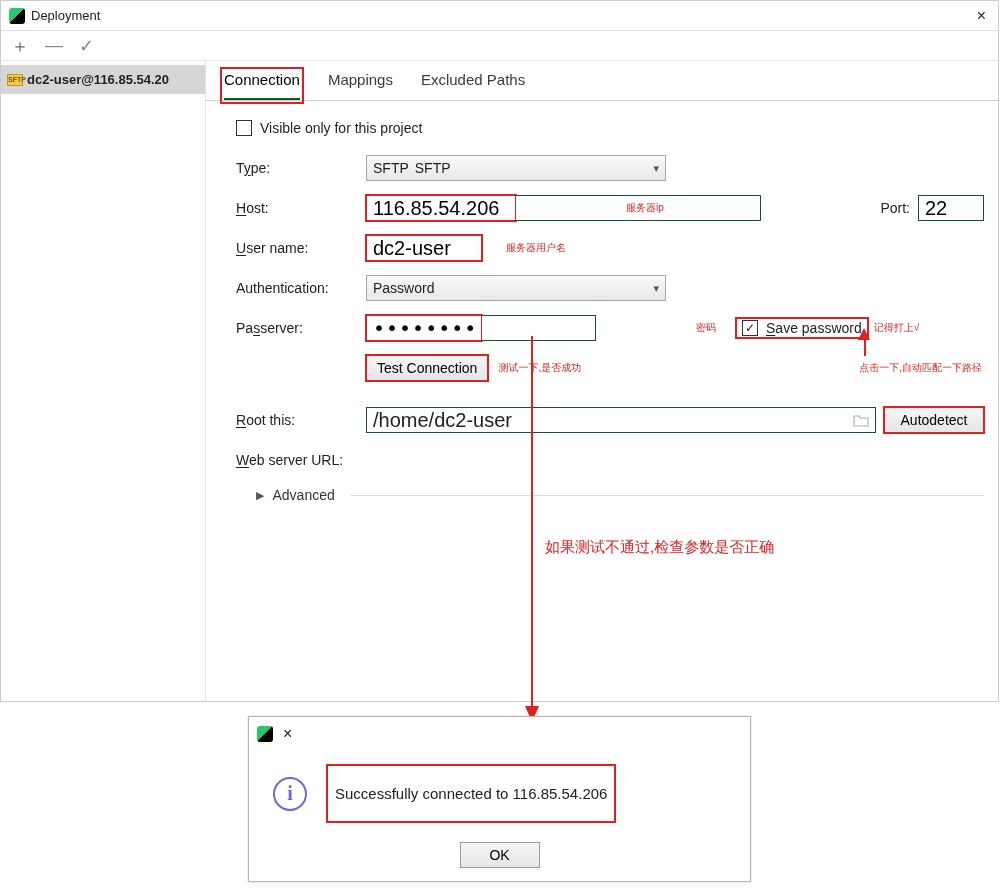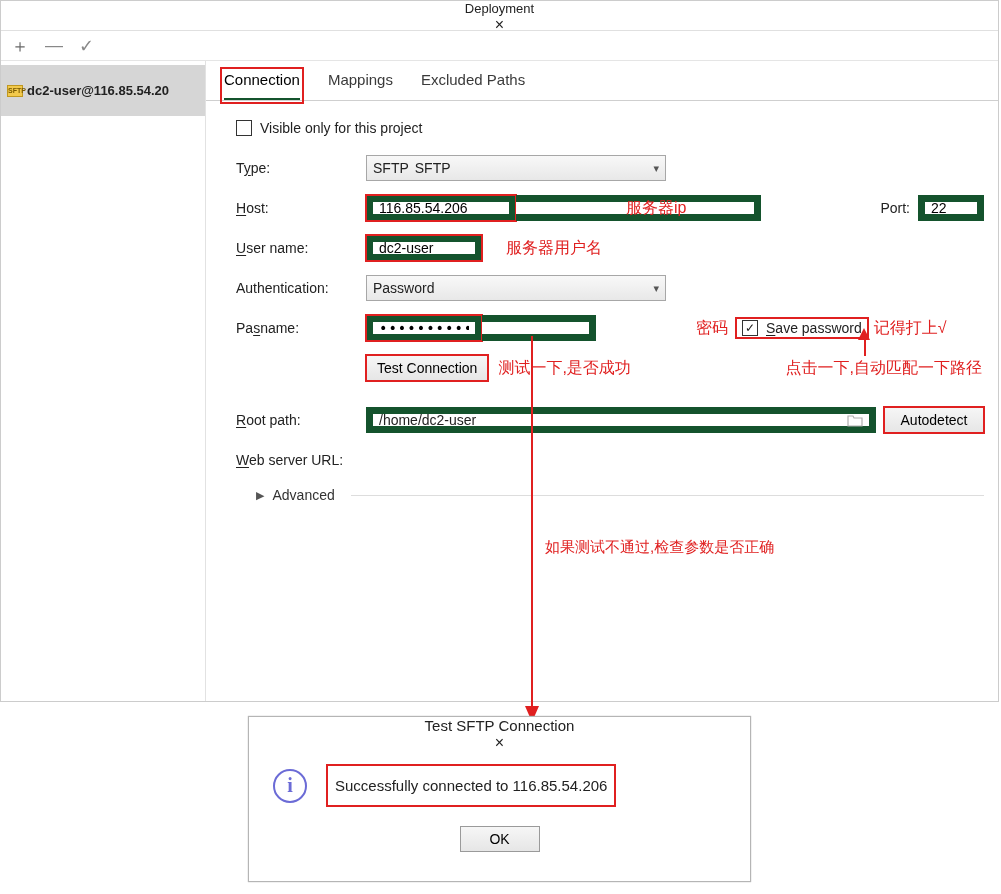--- a/index.html
+++ b/index.html
@@ -20,21 +20,20 @@
     background: #fff;
     position: relative;
   }
   .titlebar {
     display: flex;
     align-items: center;
     height: 30px;
     padding: 0 8px;
     border-bottom: 1px solid #e0e0e0;
     font-size: 13px;
-    flex-direction: column;
   }
   .titlebar .app-icon {
     width: 16px; height: 16px; margin-right: 6px;
     background: linear-gradient(135deg,#23c96b 0 50%,#000 50% 100%);
     border-radius: 3px;
   }
   .titlebar .title { flex: 1; }
   .titlebar .close { font-size: 16px; padding: 0 4px; cursor: default; }
   .toolbar {
     display: flex;
@@ -48,21 +47,21 @@
   }
   .contentwrap { display: flex; height: calc(100% - 60px); }
   .sidebar {
     width: 205px;
     border-right: 1px solid #e2e2e2;
     padding-top: 4px;
     background: #fff;
   }
   .side-item {
     display: flex; align-items: center;
-    padding: 18px 6px;
+    padding: 7px 6px;
     background: #d6d6d6;
     font-weight: 600;
     font-size: 13px;
     white-space: nowrap;
     overflow: hidden;
   }
   .side-item .srv-icon {
     width: 16px; height: 12px; background:#f2c94c; border:1px solid #c09820;
     margin-right: 4px; font-size: 7px; line-height: 10px; text-align:center; color:#7a5b00;
   }
@@ -75,30 +74,30 @@
     height: 40px;
   }
   .tab { font-size: 15px; color: #3a3a3a; padding-bottom: 8px; cursor: default; }
   .tab.active { color: #000; border-bottom: 2px solid #14532d; }
   .formarea { padding: 14px 14px 0 30px; font-size: 14px; }
   .row { display: flex; align-items: center; margin-bottom: 14px; min-height: 26px; }
   .checkbox { width: 16px; height: 16px; border: 1px solid #333; margin-right: 8px; display:inline-flex; align-items:center; justify-content:center; font-size:12px; }
   .label { width: 130px; font-size: 14px; }
   .under { text-decoration: underline; text-underline-offset: 2px; }
   .input {
-    border: 7px solid #14532d; height: 26px; padding: 2px 6px; font-size: 14px; background:#fff;
+    border: 1px solid #14532d; height: 26px; padding: 2px 6px; font-size: 20px; background:#fff;
   }
   .select { border: 1px solid #a7a7a7; height: 26px; background: linear-gradient(#f8f8f8,#e8e8e8); padding: 2px 6px; font-size: 14px; display:flex; align-items:center; justify-content:space-between; gap:8px; }
   .select .chev { font-size: 11px; color:#555; }
   .btn {
     border: 1px solid #9a9a9a; background: linear-gradient(#f6f6f6,#e6e6e6);
     height: 26px; padding: 2px 10px; font-size: 14px; cursor: default;
   }
   .redbox { outline: 2px solid #e02020; outline-offset: -1px; }
-  .redtxt { color: #e02020; font-size: 16px; }
+  .redtxt { color: #e02020; font-size: 10px; }
   .advanced { display:flex; align-items:center; gap:8px; color:#333; margin-top: 12px; margin-left: 20px;}
   .tri { font-size: 11px; color:#555; }
   .folder-icon { width: 16px; height: 14px; display:inline-block; }
   .globe-icon { width: 16px; height: 16px; color:#888; }
   
   .arrowline {
     position: absolute;
     background: #e02020;
   }
   .arrowhead {
@@ -123,21 +122,21 @@
     background: #fff;
     box-shadow: 0 0 1px #aaa;
   }
   .dialog .titlebar { height: 34px; border-bottom: none; }
   .dialog .body { display:flex; align-items:center; padding: 14px 20px 8px 24px; gap: 20px; }
   .infoicon {
     width: 34px; height: 34px; border-radius: 50%;
     border: 2px solid #6b6bd6; color:#6b6bd6; display:flex; align-items:center; justify-content:center;
     font-family: Georgia, serif; font-size: 20px; font-weight:bold;
   }
-  .dialog .msg { font-size: 15px; padding: 12px 8px; }
+  .dialog .msg { font-size: 15px; padding: 20px 8px; }
   .dialog .footer { text-align:center; padding: 12px 0 0 0; }
   .dialog .okbtn { width: 80px; }
   
   .annot { position:absolute; color:#e02020; font-size:15px; }
 </style>
 </head>
 <body>
 
 <div class="window">
 
@@ -204,42 +203,42 @@
         </div>
         <div class="row">
           <span class="label">Authentication:</span>
           <div class="select" style="width:300px;">
             <span>Password</span>
             <span class="chev">▾</span>
           </div>
         </div>
         <div class="row">
           <span class="label">
-            <span>Pa</span><span class="under">s</span><span>name:</span>
+            <span>Pa</span><span class="under">s</span><span>server:</span>
           </span>
           <input class="input redbox" style="width: 116px; font-family: monospace; letter-spacing: 1px;" value="••••••••••••••">
           <div class="input" style="width:114px;border-left:none;"></div>
           <span class="redtxt" style="position:absolute;left:490px;font-family:Liberation Serif, serif;">密码</span>
           <span class="redbox" style="display:flex;align-items:center;margin-left:140px;padding:2px 6px;">
             <span class="checkbox">✓</span>
             <span>
               <span class="under">S</span><span>ave password</span>
             </span>
           </span>
           <span class="redtxt" style="margin-left:6px;">记得打上√</span>
         </div>
         <div class="row">
           <span class="label"></span>
           <button class="btn redbox">Test Connection</button>
           <span class="redtxt" style="margin-left:10px;">测试一下,是否成功</span>
           <span class="redtxt" style="margin-left:auto;margin-right:2px;">点击一下,自动匹配一下路径</span>
         </div>
         <div class="row" style="margin-top:26px;">
           <span class="label">
-            <span class="under">R</span><span>oot path:</span>
+            <span class="under">R</span><span>oot this:</span>
           </span>
           <div style="display:flex;flex:1;align-items:flex-end;gap:8px;">
             <div class="input" style="flex:1;display:flex;align-items:center;justify-content:space-between;">
               <span>/home/dc2-user</span>
               <svg class="folder-icon" viewBox="0 0 16 14">
                   <path d="M1 3h5l1 2h8v8H1z" fill="none" stroke="#b0b0b0" stroke-width="1.2"></path>
                 </svg>
             </div>
             <button class="btn redbox" style="width:100px;">Autodetect</button>
           </div>
@@ -263,21 +262,20 @@
 <div class="arrowhead" style="left:525px; top:706px;"></div>
 
 <div class="arrowline" style="left:864px; top:338px; width:2px; height:18px;"></div>
 <div class="arrowhead up" style="left:858px; top:328px;"></div>
 
 <div class="annot" style="left:545px; top:538px;">如果测试不通过,检查参数是否正确</div>
 
 <div class="dialog">
   <div class="titlebar">
     <div class="app-icon"></div>
-    <div class="title" style="font-size:15px;">Test SFTP Connection</div>
     <div class="close">×</div>
   </div>
   <div class="body">
     <div class="infoicon">i</div>
     <div class="msg redbox">Successfully connected to 116.85.54.206</div>
   </div>
   <div class="footer">
     <button class="btn okbtn">OK</button>
   </div>
 </div>

